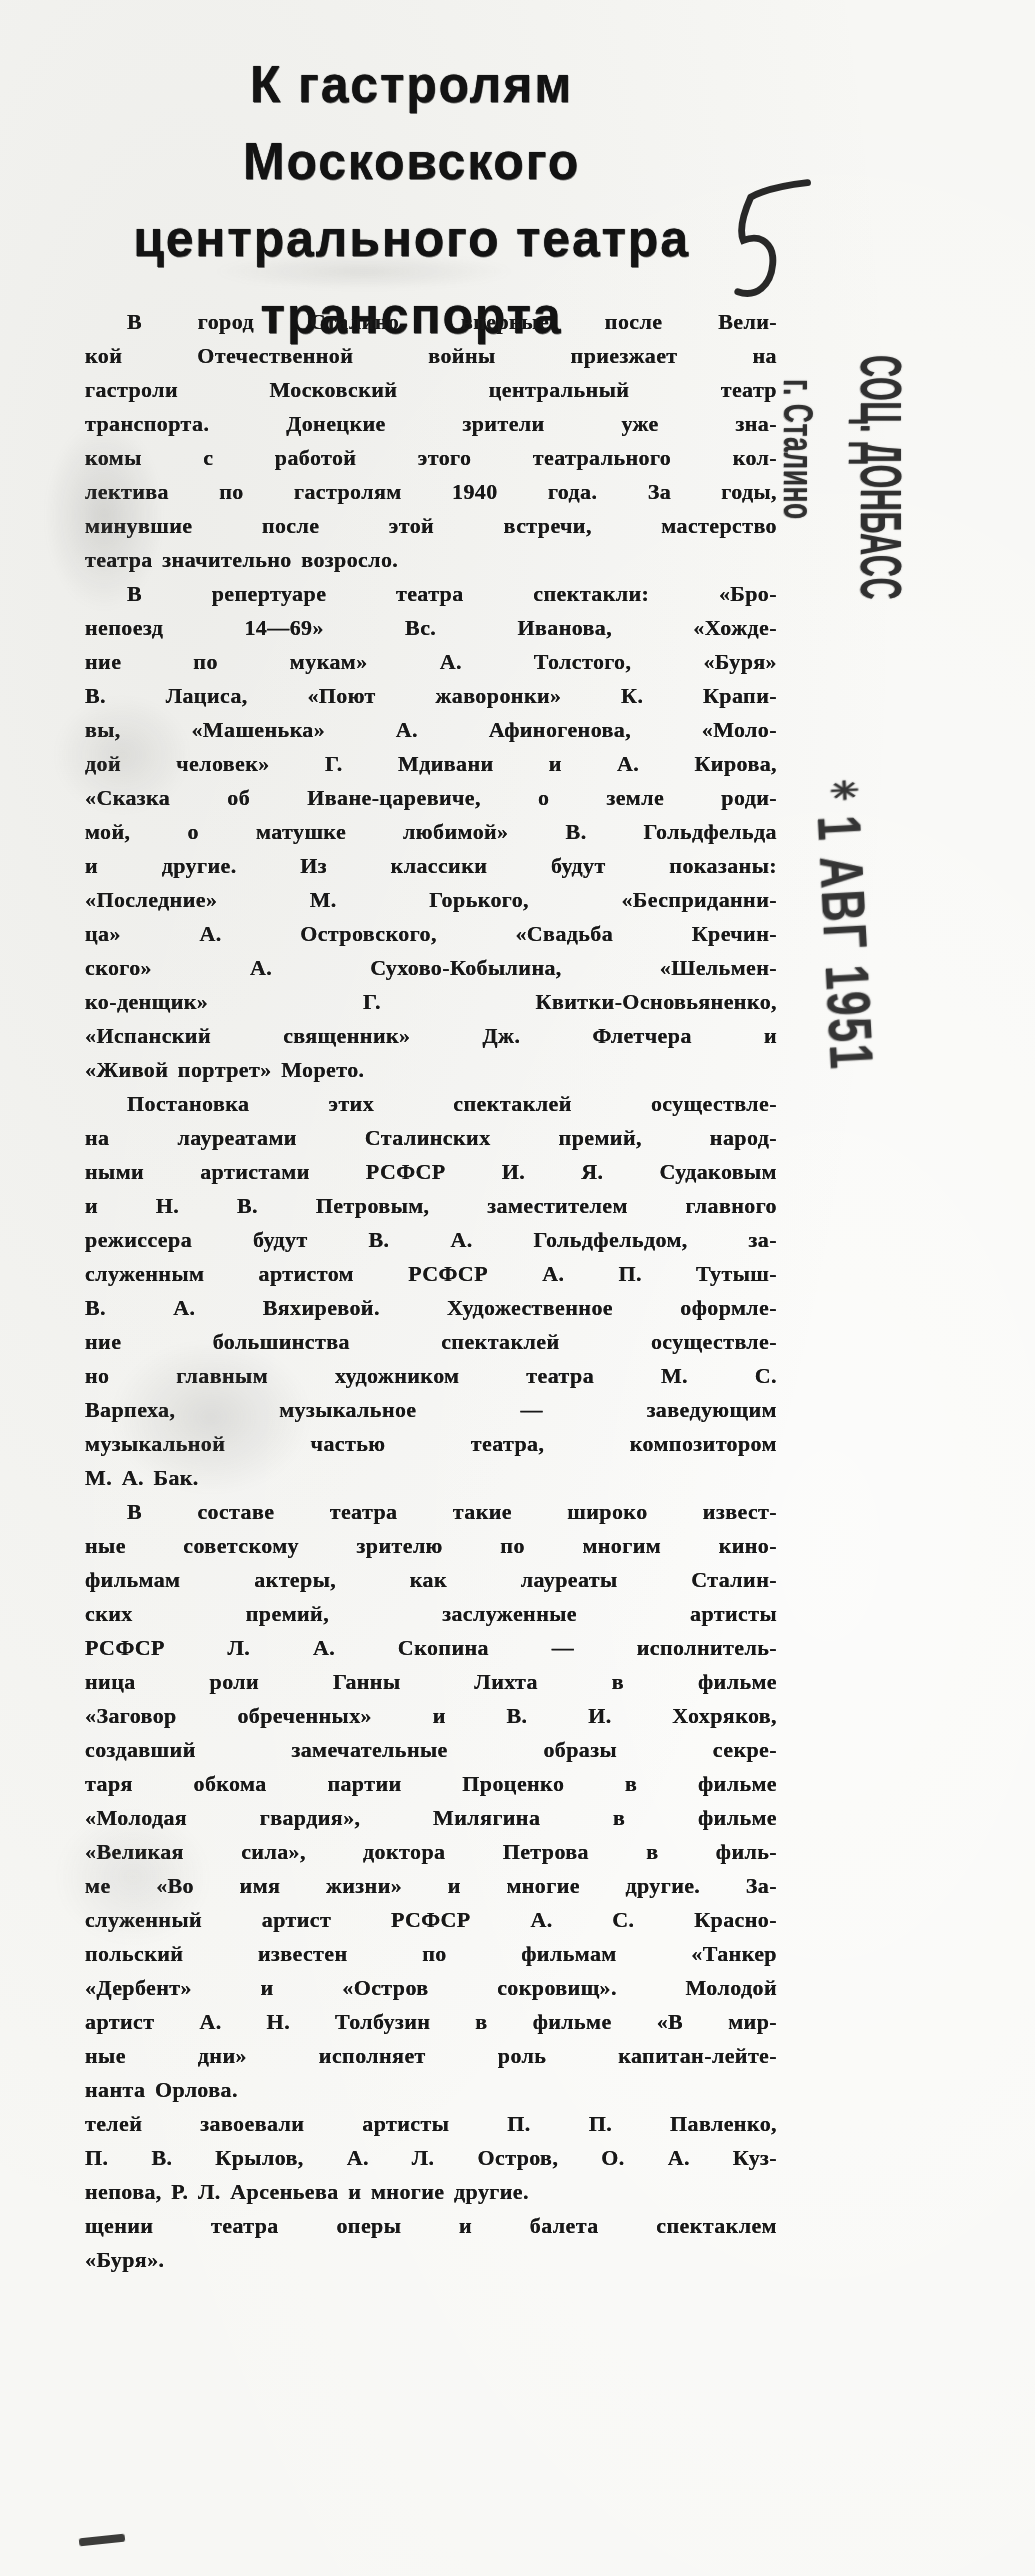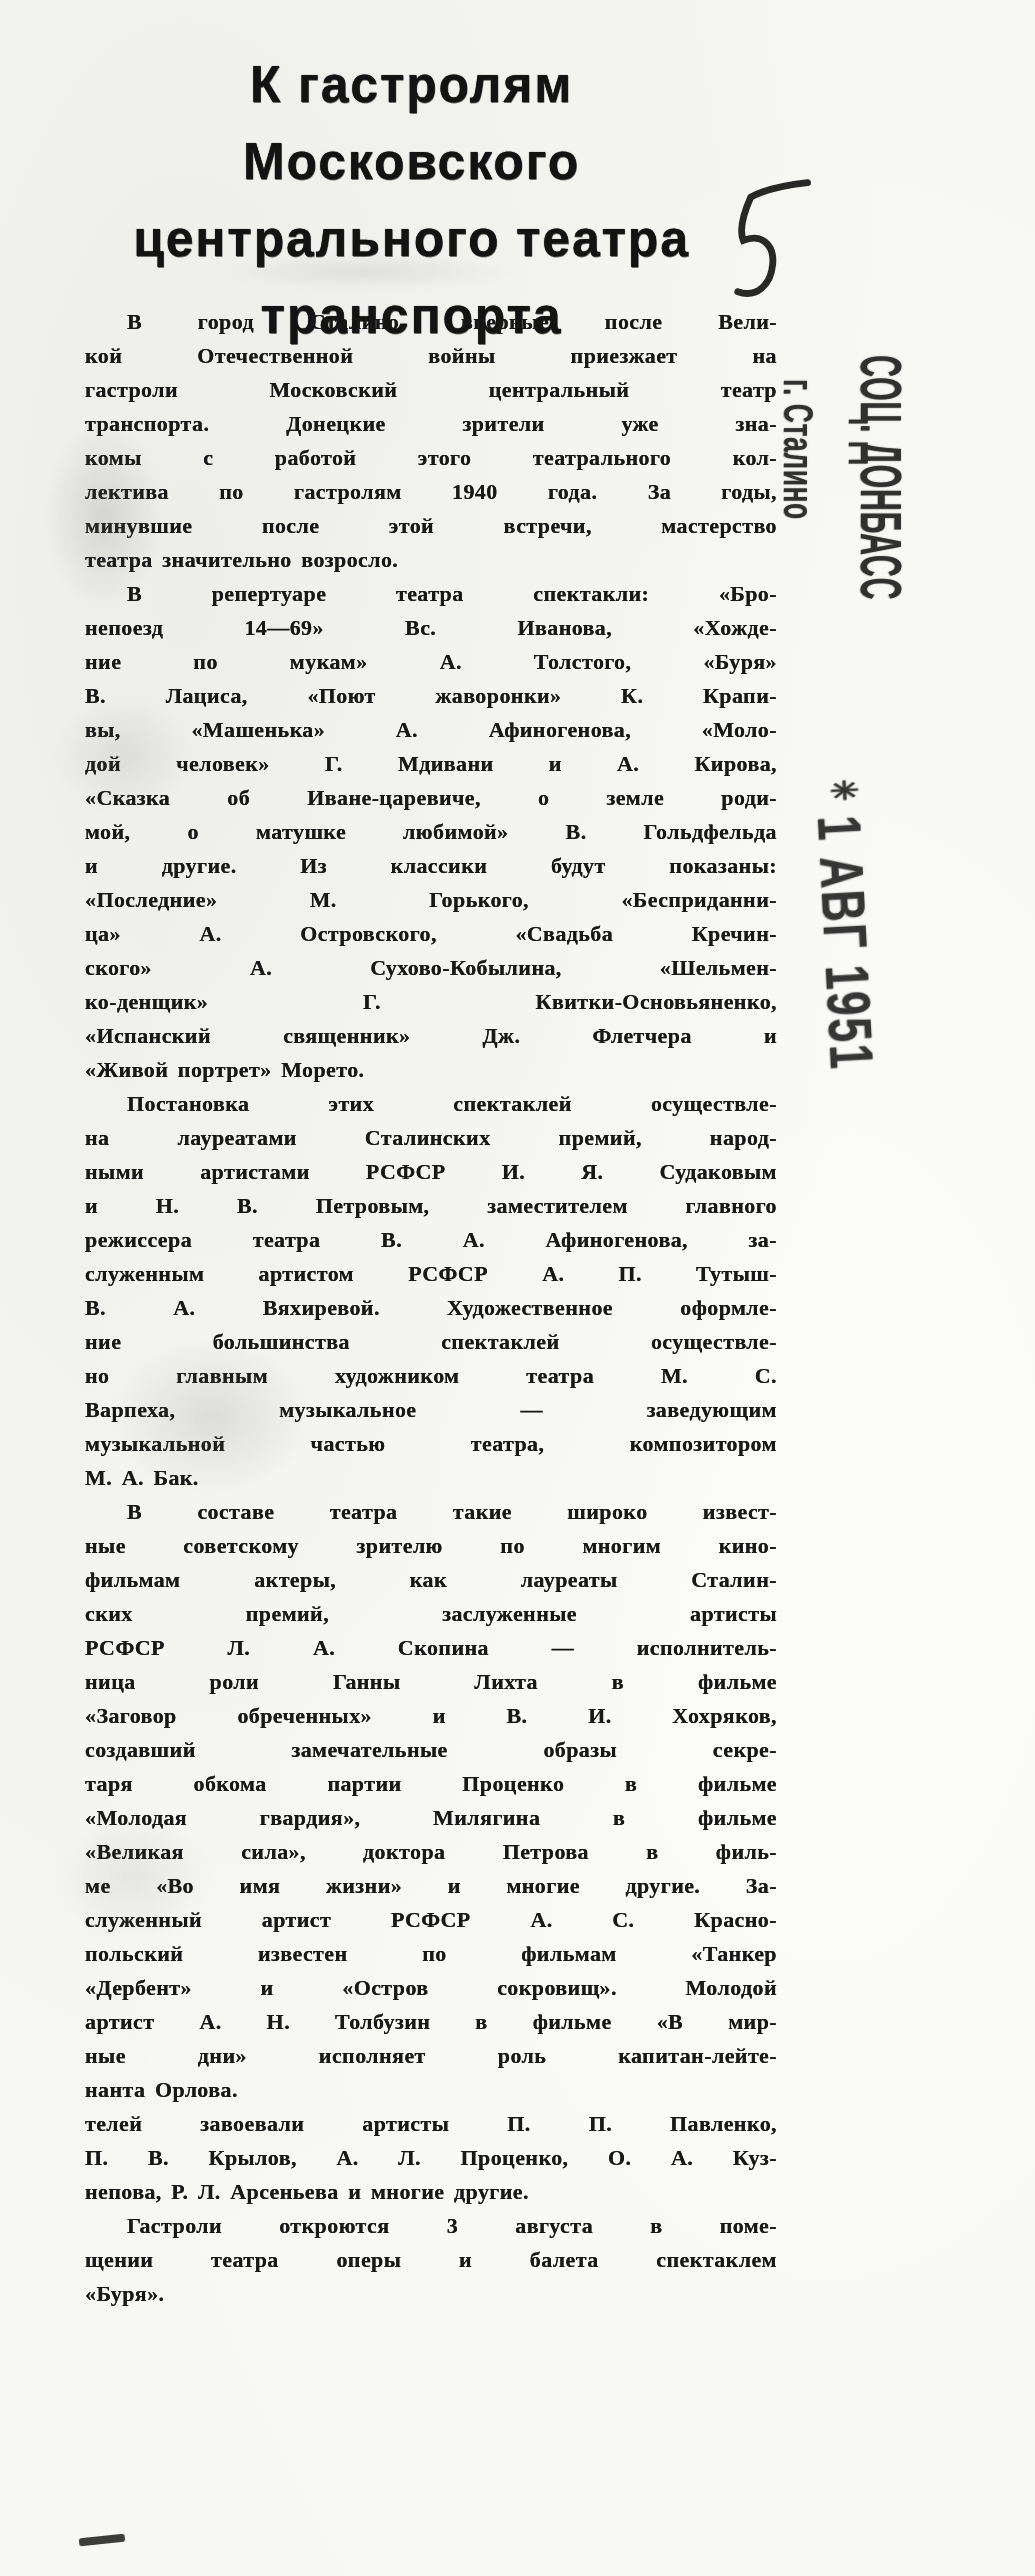--- a/index.html
+++ b/index.html
@@ -130,21 +130,21 @@
         <div class="bl">ского» А. Сухово-Кобылина, «Шельмен-</div>
         <div class="bl">ко-денщик» Г. Квитки-Основьяненко,</div>
         <div class="bl">«Испанский священник» Дж. Флетчера и</div>
         <div class="bl last">«Живой портрет» Морето.</div>
       </div>
       <div class="para">
         <div class="bl first">Постановка этих спектаклей осуществле-</div>
         <div class="bl">на лауреатами Сталинских премий, народ-</div>
         <div class="bl">ными артистами РСФСР И. Я. Судаковым</div>
         <div class="bl">и Н. В. Петровым, заместителем главного</div>
-        <div class="bl">режиссера театра В. А. Афиногенова, за-</div>
+        <div class="bl">режиссера будут В. А. Гольдфельдом, за-</div>
         <div class="bl">служенным артистом РСФСР А. П. Тутыш-</div>
         <div class="bl">В. А. Вяхиревой. Художественное оформле-</div>
         <div class="bl">ние большинства спектаклей осуществле-</div>
         <div class="bl">но главным художником театра М. С.</div>
         <div class="bl">Варпеха, музыкальное — заведующим</div>
         <div class="bl">музыкальной частью театра, композитором</div>
         <div class="bl last">М. А. Бак.</div>
       </div>
       <div class="para">
         <div class="bl first">В составе театра такие широко извест-</div>
@@ -161,25 +161,24 @@
         <div class="bl">ме «Во имя жизни» и многие другие. За-</div>
         <div class="bl">служенный артист РСФСР А. С. Красно-</div>
         <div class="bl">польский известен по фильмам «Танкер</div>
         <div class="bl">«Дербент» и «Остров сокровищ». Молодой</div>
         <div class="bl">артист А. Н. Толбузин в фильме «В мир-</div>
         <div class="bl">ные дни» исполняет роль капитан-лейте-</div>
         <div class="bl last">нанта Орлова.</div>
       </div>
       <div class="para">
         <div class="bl">телей завоевали артисты П. П. Павленко,</div>
-        <div class="bl">П. В. Крылов, А. Л. Проценко, О. А. Куз-</div>
+        <div class="bl">П. В. Крылов, А. Л. Остров, О. А. Куз-</div>
         <div class="bl last">непова, Р. Л. Арсеньева и многие другие.</div>
       </div>
       <div class="para">
-        <div class="bl first">Гастроли откроются 3 августа в поме-</div>
         <div class="bl">щении театра оперы и балета спектаклем</div>
         <div class="bl last">«Буря».</div>
       </div>
     </div>
 
   <div class="stamp" id="stamp-org">СОЦ. ДОНБАСС</div>
 
   <div class="stamp" id="stamp-city">г. Сталино</div>
 
   <div class="stamp" id="stamp-date"><span value="" class="mark">✳</span> <span>1 АВГ 1951</span></div>

